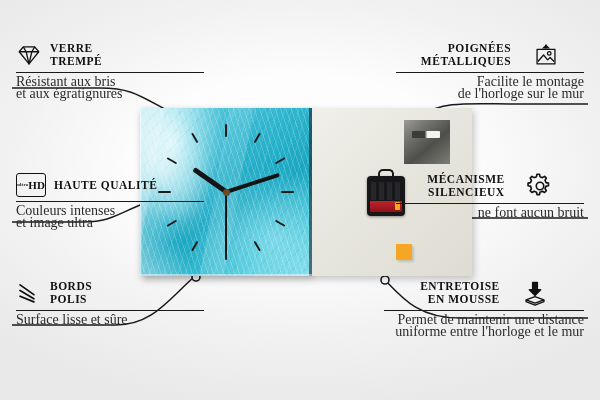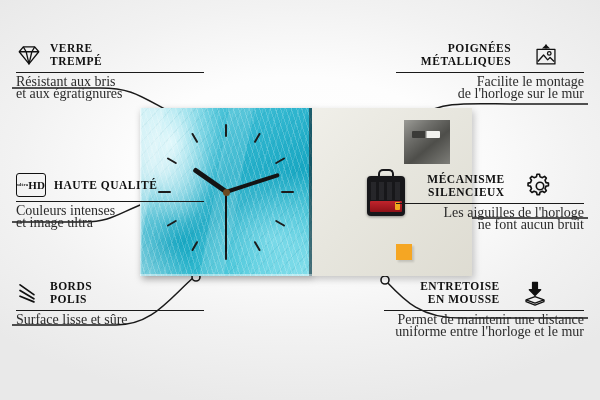--- a/index.html
+++ b/index.html
@@ -278,21 +278,20 @@
         <div class="ttl">SILENCIEUX</div>
       </div>
       <span class="ico">
         <svg viewBox="0 0 32 32" fill="none" stroke="#111" stroke-width="2" stroke-linejoin="round">
           <path d="M16 4.5 l3 1.2 2.6-1.6 2.2 2.2 -1.6 2.6 1.2 3 3 .6v3.1l-3 .6 -1.2 3 1.6 2.6 -2.2 2.2 -2.6-1.6 -3 1.2 -.6 3h-3.1l-.6-3 -3-1.2 -2.6 1.6 -2.2-2.2 1.6-2.6 -1.2-3 -3-.6v-3.1l3-.6 1.2-3 -1.6-2.6 2.2-2.2 2.6 1.6 3-1.2 .6-3h3.1z"></path>
           <circle cx="16" cy="16" r="4.6"></circle>
         </svg>
       </span>
     </div>
     <div class="rule"></div>
-    <div class="sub">Les aiguilles de l'horloge</div>
     <div class="sub">ne font aucun bruit</div>
   </div>
 
   <div class="feat right f6">
     <div class="head">
       <div>
         <div class="ttl">ENTRETOISE</div>
         <div class="ttl">EN MOUSSE</div>
       </div>
       <span class="ico">

